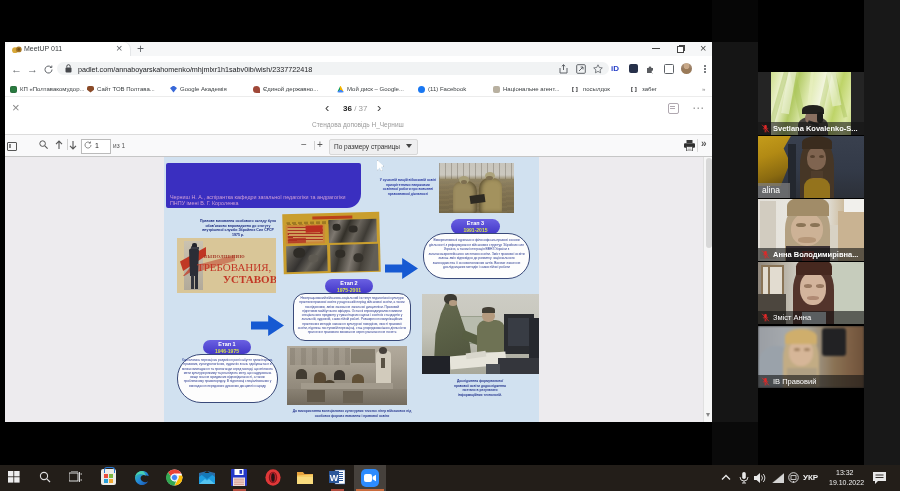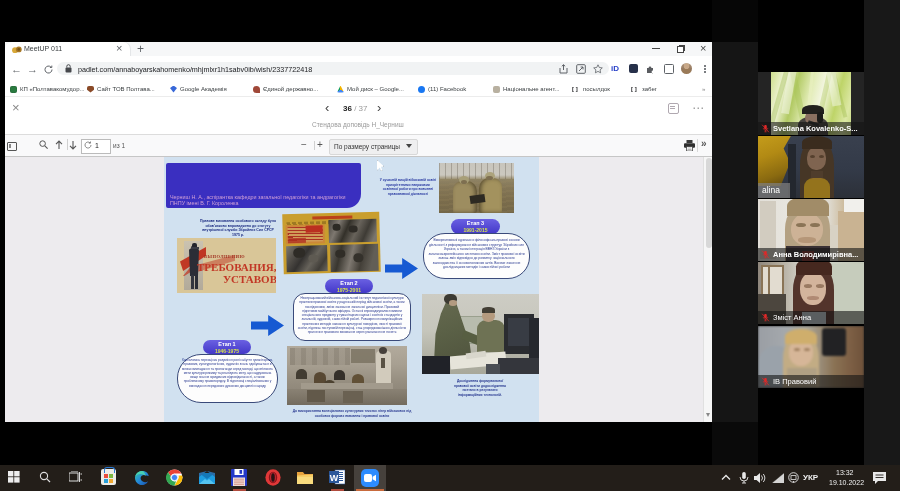--- a/index.html
+++ b/index.html
@@ -216,21 +216,21 @@
         <div class="abs" style="left:7px;top:3px;width:19px;height:49px;background:linear-gradient(180deg,#cac2b0 0%,#b2aa9a 100%);"></div>
         <div class="abs" style="left:3px;top:9px;width:26px;height:24px;background:#c03824;clip-path:polygon(0 60%,100% 0,100% 36%,12% 100%);"></div>
         <div class="abs" style="left:16px;top:16px;width:42px;height:20px;background:#c03824;clip-path:polygon(0 60%,100% 4%,100% 34%,0 96%);opacity:.5;"></div>
         <div class="abs" style="left:6px;top:26px;width:10px;height:12px;background:#c03824;clip-path:polygon(0 100%,100% 0,100% 55%,14% 100%);opacity:.75;"></div>
         <div class="abs" style="left:12px;top:8px;width:10px;height:30px;background:#2b2d36;clip-path:polygon(26% 0,74% 0,86% 10%,100% 12%,90% 100%,10% 100%,0 12%,14% 10%);"></div>
         <div class="abs" style="left:13.5px;top:37px;width:3.2px;height:14px;background:#33353e;"></div>
         <div class="abs" style="left:18px;top:37px;width:3.2px;height:14px;background:#2b2d36;"></div>
         <div class="abs" style="left:14.7px;top:4.5px;width:5px;height:4.5px;background:#23252e;border-radius:2px 2px 0 0;"></div>
         <div class="abs" style="left:13.5px;top:8.5px;width:8px;height:2.5px;background:#3a3c46;"></div>
         <div class="abs" style="left:27px;top:16px;width:60px;height:6px;color:#a03020;font-size:4.5px;font-weight:bold;font-family:'Liberation Serif',serif;letter-spacing:.5px;">ВЫПОЛНЕНИЮ</div>
-        <div class="abs" style="left:20px;top:23px;width:78px;color:#c23826;font-size:11px;font-weight:bold;font-family:'Liberation Serif',serif;white-space:nowrap;">ТРЕБОВАНИЯ,</div>
+        <div class="abs" style="left:20px;top:23px;width:78px;color:#c23826;font-size:11px;font-weight:normal;font-family:'Liberation Serif',serif;white-space:nowrap;">ТРЕБОВАНИЯ,</div>
         <div class="abs" style="left:46px;top:35px;width:55px;color:#c23826;font-size:11px;font-weight:bold;font-family:'Liberation Serif',serif;white-space:nowrap;">УСТАВОВ</div>
       </div>
 
       <div class="abs arrow" style="left:221px;top:100px;"></div>
 
       <div class="abs pill" style="left:161px;top:122px;width:48px;height:14px;">
           <span class="pw">Етап 2</span>
           <span class="py">1975-2001</span>
         </div>
 

